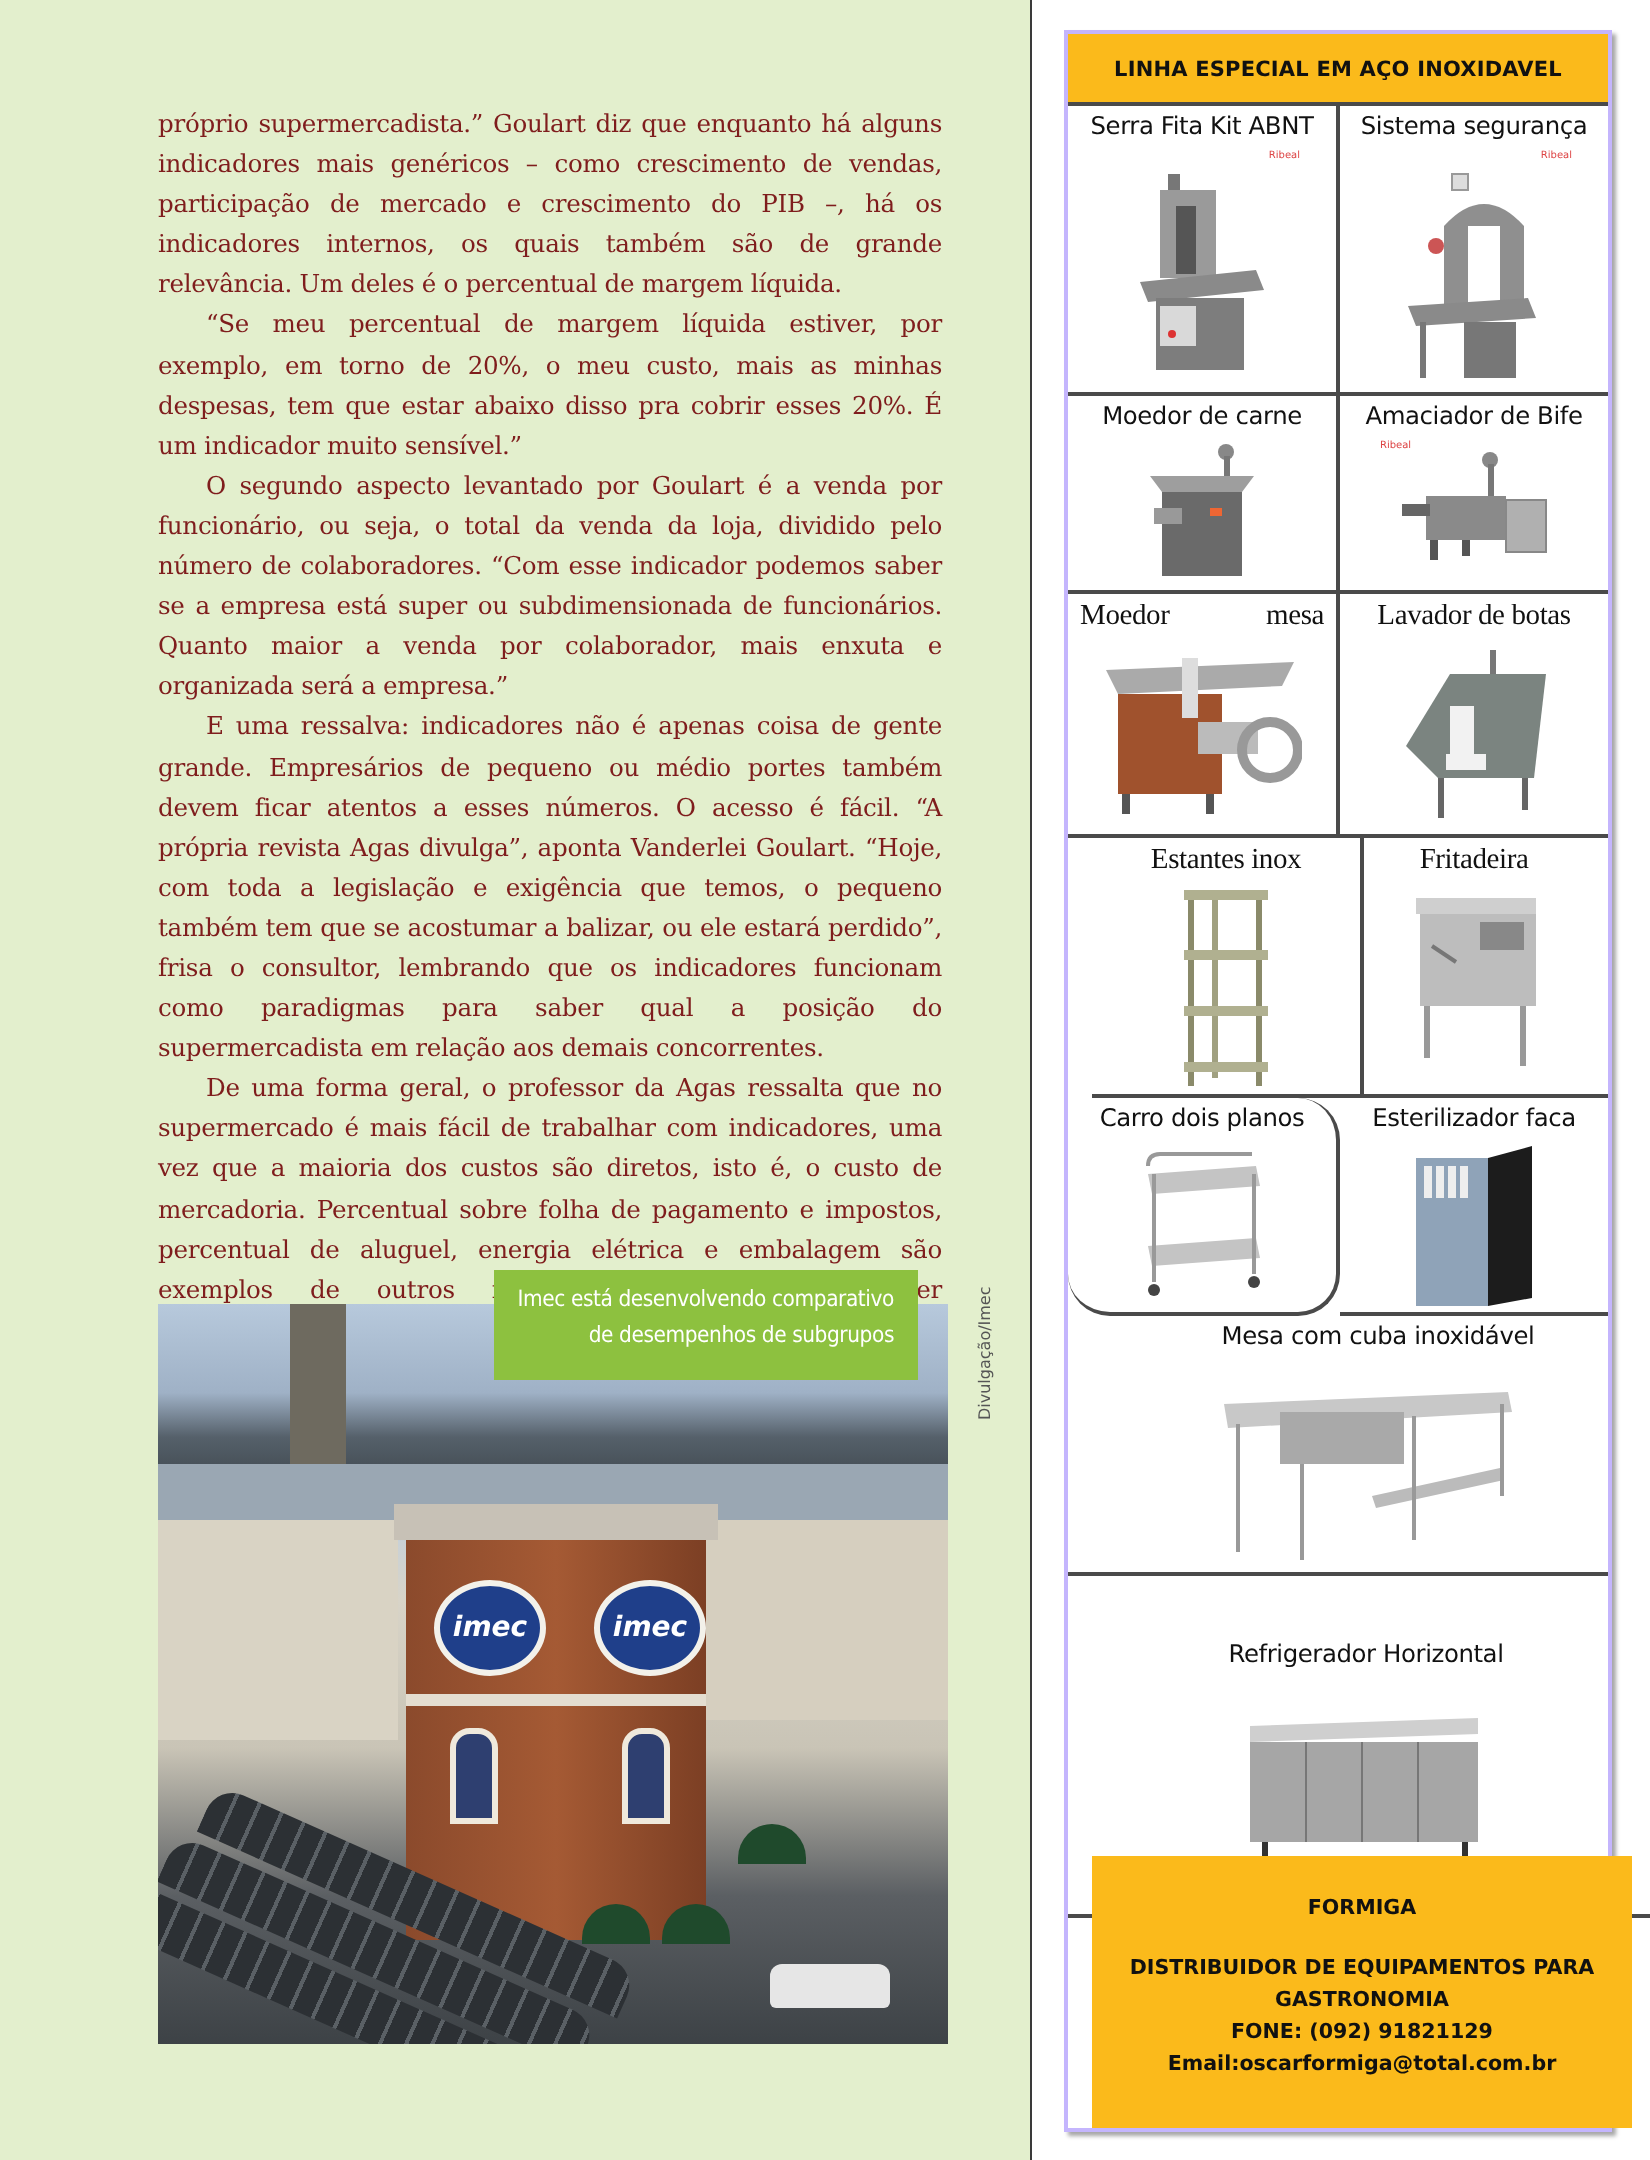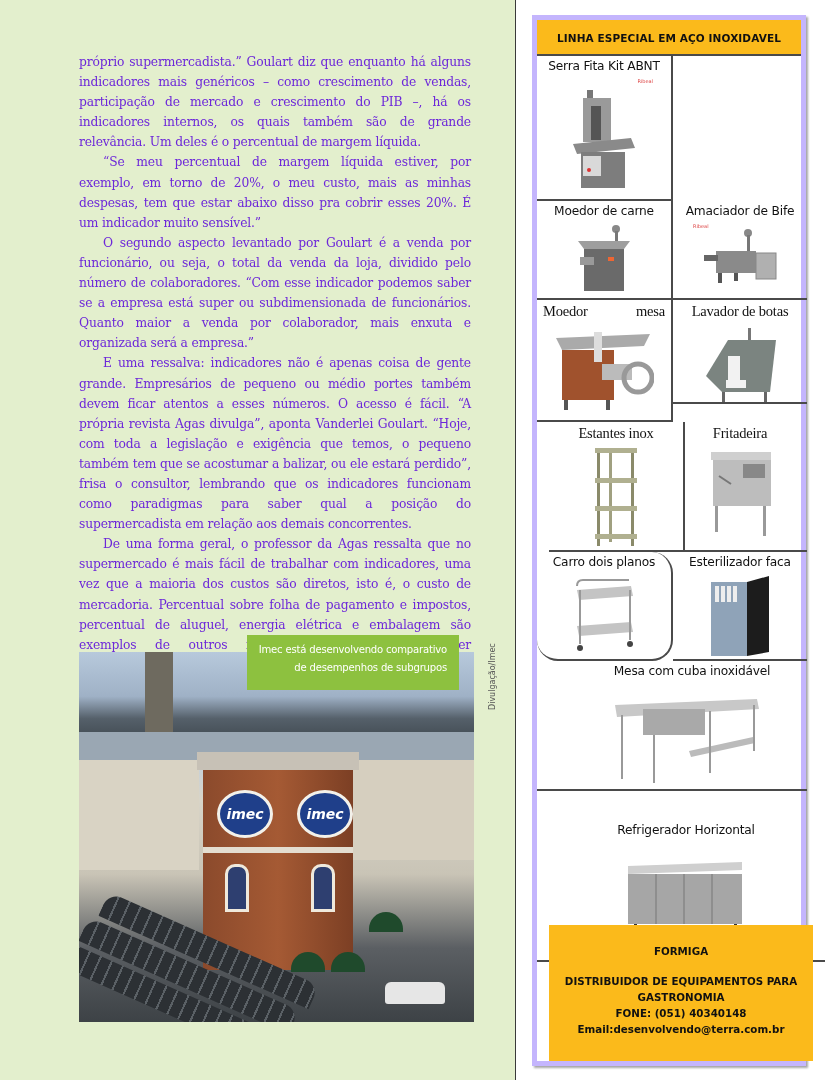--- a/index.html
+++ b/index.html
@@ -11,21 +11,21 @@
   .left-page {
     position:absolute; left:0; top:0; width:515px; height:1080px;
     background:#e3efcd;
   }
   .divider {
     position:absolute; left:515px; top:0; width:1px; height:1080px; background:#3a3a3a;
   }
   .article {
     position:absolute; left:79px; top:52px; width:392px;
     font-family:"DejaVu Serif", serif;
-    font-size:12.3px; line-height:20.1px; color:#6d28d9;
+    font-size:12.3px; line-height:20.1px; color:#7f1d1d;
     text-align:justify; letter-spacing:-0.15px;
   }
   .article p { margin:0; }
   .article p.indent { text-indent:24px; }
 
   .photo {
     position:absolute; left:79px; top:652px; width:395px; height:370px;
     overflow:hidden;
     background:linear-gradient(180deg,#b7c9dc 0%,#9fb1c6 12%,#55606a 18%,#3a4248 26%,#6f7a80 30%,#c9d1d6 32%,#d8d4c8 40%,#c9c4b6 60%,#5b5f63 80%,#3d4246 100%);
   }
@@ -74,21 +74,21 @@
   .credit {
     position:absolute; left:488px; top:710px;
     transform:rotate(-90deg); transform-origin:left top;
     font-family:"DejaVu Sans", sans-serif; font-size:8px; color:#555;
     white-space:nowrap;
   }
 
   
   .ad {
     position:absolute; left:532px; top:15px; width:274px; height:1051px;
-    border:5px solid #c4b5fd; box-sizing:border-box; background:#fff;
+    border:2px solid #c4b5fd; box-sizing:border-box; background:#fff;
     box-shadow:2px 2px 2px rgba(0,0,0,0.35);
     padding-left:40px;
   }
   .ad-header {
     position:absolute; left:0; top:0; width:100%; height:36px;
     background:#fbba1b; border-bottom:2px solid #4a4a4a; box-sizing:border-box;
     font-family:"DejaVu Sans", sans-serif; font-weight:bold; font-size:10.5px;
     text-align:center; line-height:36px; color:#111; letter-spacing:0.1px;
   }
   .cell {
@@ -165,20 +165,33 @@
     <svg class="pic" style="top:30px" width="70" height="105">
       <rect x="18" y="4" width="6" height="10" fill="#777"></rect>
       <rect x="14" y="12" width="28" height="44" fill="#9a9a9a"></rect>
       <rect x="22" y="20" width="10" height="34" fill="#555"></rect>
       <polygon points="4,58 62,52 66,62 8,68" fill="#8a8a8a"></polygon>
       <rect x="12" y="66" width="44" height="36" fill="#7d7d7d"></rect>
       <rect x="14" y="70" width="18" height="20" fill="#d9d9d9"></rect>
       <circle cx="20" cy="84" r="2" fill="#d33"></circle>
     </svg>
   </div>
+  <div class="cell" style="left:136px;top:36px;width:134px;height:145px;">
+    <span class="lbl">Sistema  segurança</span>
+    <span class="brand">Ribeal</span>
+    <svg class="pic" style="top:30px" width="70" height="110">
+      <rect x="24" y="4" width="8" height="8" fill="#ddd" stroke="#999"></rect>
+      <path d="M20 70 L20 30 Q40 8 60 30 L60 70 Z" fill="#8f8f8f"></path>
+      <rect x="32" y="30" width="16" height="40" fill="#fff"></rect>
+      <circle cx="16" cy="40" r="4" fill="#c55"></circle>
+      <polygon points="2,70 62,66 66,76 6,80" fill="#8a8a8a"></polygon>
+      <rect x="30" y="78" width="26" height="28" fill="#777"></rect>
+      <rect x="8" y="78" width="3" height="28" fill="#777"></rect>
+    </svg>
+  </div>
 
   <div class="cell lcol" style="left:0;top:181px;width:136px;height:99px;">
     <span class="lbl">Moedor de carne</span>
     <svg class="pic" style="top:22px" width="60" height="72">
       <circle cx="42" cy="6" r="4" fill="#888"></circle>
       <rect x="41" y="8" width="3" height="10" fill="#777"></rect>
       <polygon points="4,18 56,18 50,26 10,26" fill="#9e9e9e"></polygon>
       <rect x="10" y="26" width="40" height="42" fill="#6a6a6a"></rect>
       <rect x="6" y="34" width="14" height="8" fill="#999"></rect>
       <rect x="34" y="34" width="6" height="4" fill="#e63"></rect>
@@ -206,21 +219,21 @@
     <svg class="pic" style="top:28px" width="100" height="84">
       <polygon points="2,10 96,6 90,18 8,22" fill="#aaa"></polygon>
       <rect x="8" y="22" width="52" height="50" fill="#a0522d"></rect>
       <rect x="40" y="4" width="8" height="30" fill="#ddd"></rect>
       <rect x="48" y="36" width="30" height="16" fill="#bbb"></rect>
       <circle cx="84" cy="50" r="14" fill="none" stroke="#999" stroke-width="5"></circle>
       <rect x="10" y="72" width="4" height="10" fill="#555"></rect>
       <rect x="52" y="72" width="4" height="10" fill="#555"></rect>
     </svg>
   </div>
-  <div class="cell" style="left:136px;top:280px;width:134px;height:104px;">
+  <div class="cell" style="left:136px;top:280px;width:134px;height:122px;">
     <span class="lbl serif">Lavador de botas</span>
     <svg class="pic" style="top:26px" width="80" height="90">
       <rect x="48" y="2" width="3" height="12" fill="#777"></rect>
       <polygon points="6,50 28,14 76,14 70,66 22,66" fill="#7b8480"></polygon>
       <rect x="28" y="30" width="12" height="26" fill="#f2f2f2"></rect>
       <rect x="26" y="54" width="20" height="8" fill="#f2f2f2"></rect>
       <rect x="22" y="66" width="3" height="20" fill="#666"></rect>
       <rect x="64" y="66" width="3" height="16" fill="#666"></rect>
     </svg>
   </div>
@@ -296,16 +309,16 @@
       <line x1="86" y1="14" x2="86" y2="64" stroke="#777"></line>
       <rect x="8" y="64" width="3" height="10" fill="#333"></rect>
       <rect x="108" y="64" width="3" height="8" fill="#333"></rect>
     </svg>
   </div>
 
   <div class="ad-footer">
     <div class="brandname">FORMIGA</div>
     <div class="l" style="top:50px;">DISTRIBUIDOR DE EQUIPAMENTOS PARA</div>
     <div class="l" style="top:66px;">GASTRONOMIA</div>
-    <div class="l" style="top:82px;">FONE: (051) 40340148</div>
-    <div class="l" style="top:98px;">Email:desenvolvendo@terra.com.br</div>
+    <div class="l" style="top:82px;">FONE: (092) 91821129</div>
+    <div class="l" style="top:98px;">Email:oscarformiga@total.com.br</div>
   </div>
 </div>
 
 </body></html>

